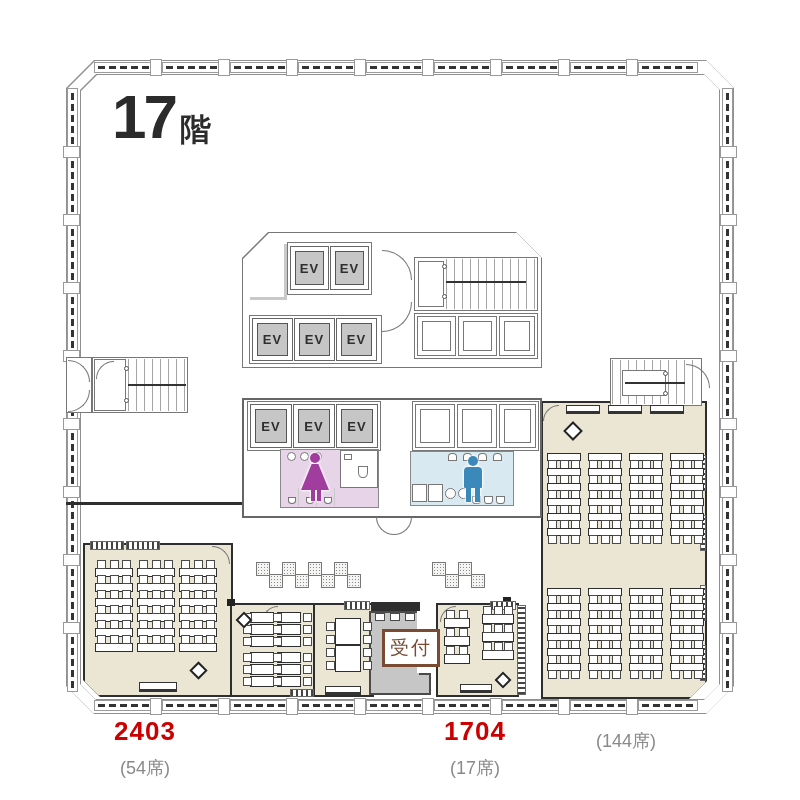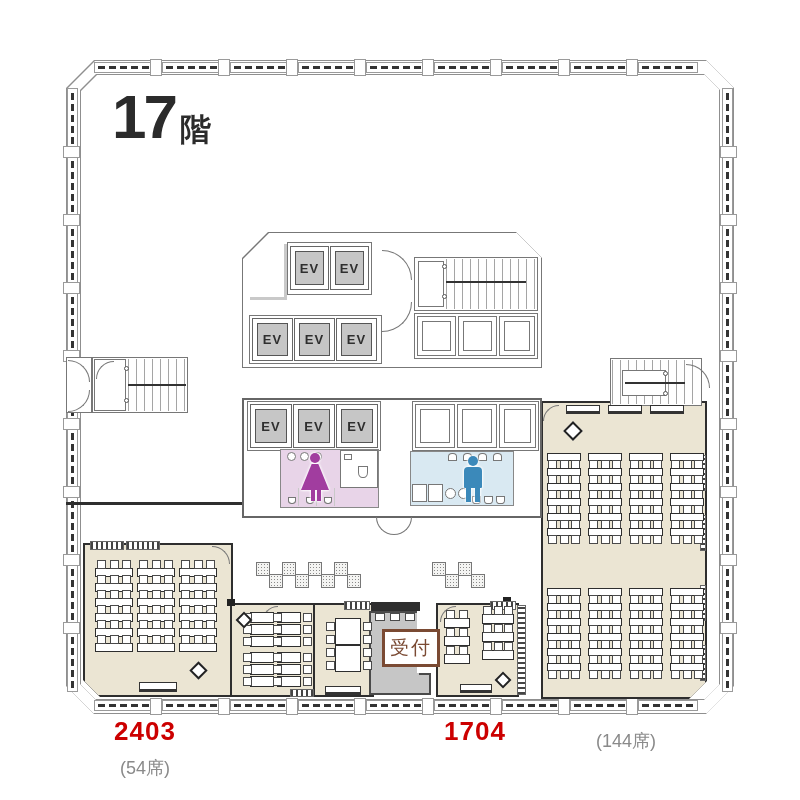--- a/index.html
+++ b/index.html
@@ -674,17 +674,18 @@
   </div>
 
   <div class="room-label" style="left:80px;top:718px;">
     <div class="room-num">2403</div>
     <div class="room-seats">(54席)</div>
   </div>
   <div class="room-label" style="left:206px;top:718px;">
   </div>
   <div class="room-label" style="left:410px;top:718px;">
     <div class="room-num">1704</div>
+    <div class="room-seats">(17席)</div>
   </div>
   <div class="room-label" style="left:561px;top:718px;">
     <div class="room-seats">(144席)</div>
   </div>
 </div>
 
 </body></html>

